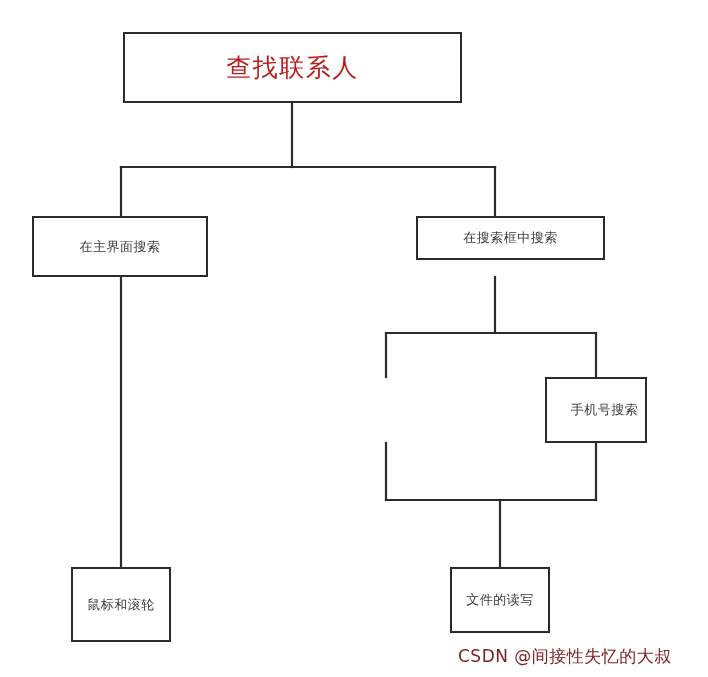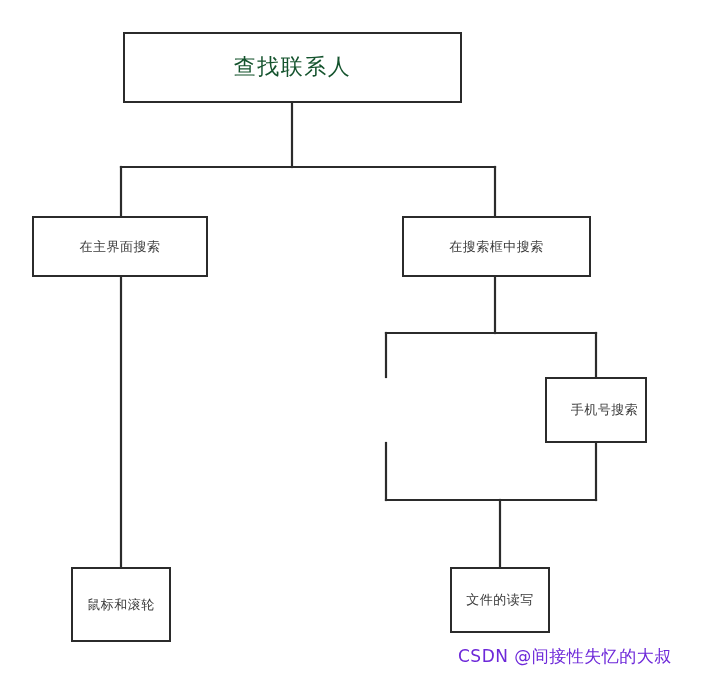--- a/index.html
+++ b/index.html
@@ -42,35 +42,35 @@
     letter-spacing: 0.5px;
     white-space: nowrap;
   }
   .node.root {
     left: 123px;
     top: 32px;
     width: 339px;
     height: 71px;
   }
   .node.root .node-label {
-    font-size: 22px;
-    color: #14532d;
+    font-size: 25px;
+    color: #b91c1c;
     letter-spacing: 1.5px;
   }
   .node.lvl2-left {
     left: 32px;
     top: 216px;
     width: 176px;
     height: 61px;
   }
   .node.lvl2-right {
-    left: 402px;
+    left: 416px;
     top: 216px;
     width: 189px;
-    height: 61px;
+    height: 44px;
   }
   .node.lvl3-left {
     left: 336px;
     top: 377px;
     width: 101px;
     height: 66px;
   }
   .node.lvl3-right {
     left: 545px;
     top: 377px;
@@ -96,21 +96,21 @@
   .node.lvl3-right .node-label,
   .node.leaf-left .node-label,
   .node.leaf-right .node-label {
     font-size: 13px;
   }
   #watermark {
     position: absolute;
     left: 458px;
     top: 645px;
     font-size: 17px;
-    color: #6d28d9;
+    color: #7f1d1d;
     letter-spacing: 0.5px;
     white-space: nowrap;
     z-index: 3;
   }
 </style>
 </head>
 <body>
 
 <div id="canvas">
 

